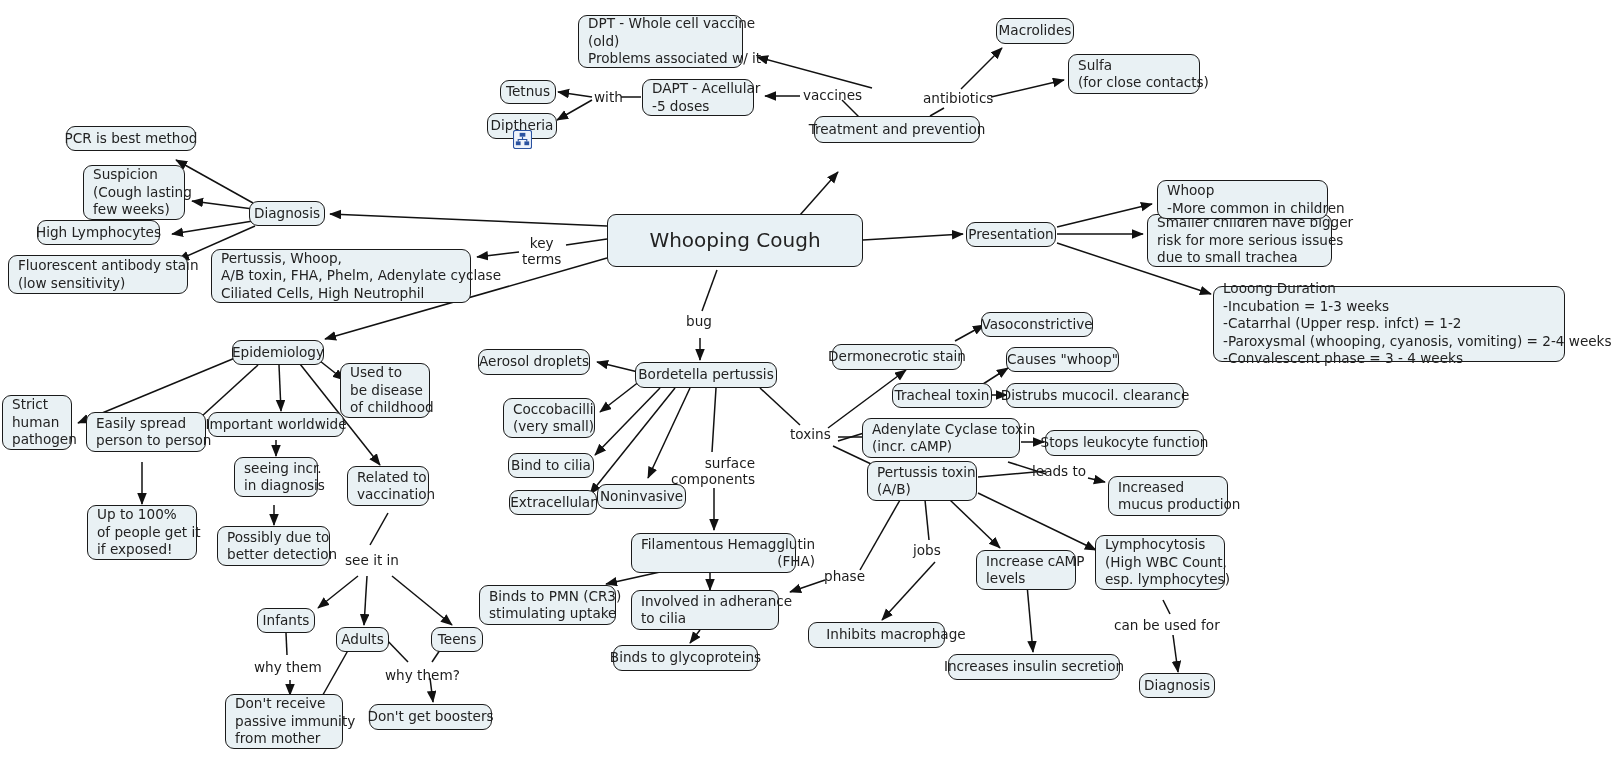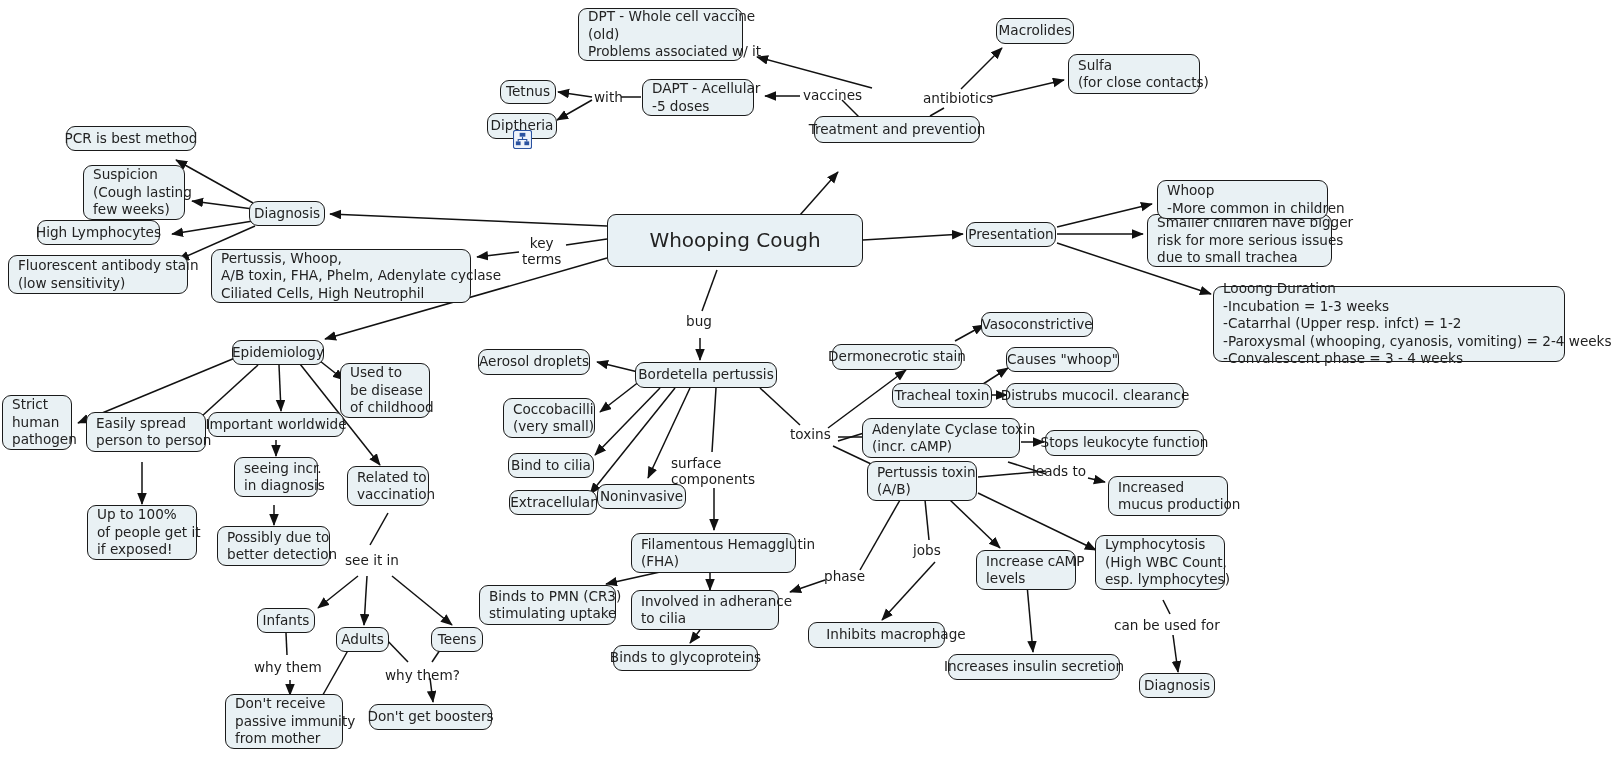--- a/index.html
+++ b/index.html
@@ -50,20 +50,21 @@
     font-size: 20px;
   }
   .linklabel {
     position: absolute;
     font-size: 13.6px;
     line-height: 17px;
     color: #1b1b1b;
     background: transparent;
     white-space: pre;
     z-index: 6;
+    text-align: right;
   }
   .badge-icon {
     position: absolute;
     width: 19px;
     height: 19px;
     z-index: 9;
   }
 </style>
 </head>
 <body>
@@ -211,21 +212,21 @@
       <path d="M 320,700 L 355,638" marker-end="url(#ah)"></path>
 
       <path d="M 382,635 L 408,662"></path>
 
       <path d="M 450,635 L 432,662"></path>
 
       <path d="M 430,678 L 433,702" marker-end="url(#ah)"></path>
     </g>
   </svg>
 
-  <div class="node" style="left:578px; top:8px; width:165px; height:53px;">DPT - Whole cell vaccine
+  <div class="node" style="left:578px; top:15px; width:165px; height:53px;">DPT - Whole cell vaccine
 (old)
 Problems associated w/ it</div>
 
   <div class="node center" style="left:996px; top:18px; width:78px; height:26px;">Macrolides</div>
 
   <div class="node" style="left:1068px; top:54px; width:132px; height:40px;">Sulfa
 (for close contacts)</div>
 
   <div class="node center" style="left:500px; top:80px; width:56px; height:24px;">Tetnus</div>
 
@@ -344,21 +345,21 @@
 
   <div class="node center" style="left:508px; top:453px; width:86px; height:25px;">Bind to cilia</div>
 
   <div class="node center" style="left:509px; top:490px; width:88px; height:25px;">Extracellular</div>
 
   <div class="node center" style="left:597px; top:484px; width:89px; height:25px;">Noninvasive</div>
 
   <div class="linklabel" style="left:671px; top:455px; line-height:16px;">surface
 components</div>
 
-  <div class="node" style="left:631px; top:533px; width:165px; height:40px;">Filamentous Hemagglutin
+  <div class="node" style="left:631px; top:533px; width:165px; height:40px;text-align:right;">Filamentous Hemagglutin
 (FHA)</div>
 
   <div class="node" style="left:479px; top:585px; width:137px; height:40px;">Binds to PMN (CR3)
 stimulating uptake</div>
 
   <div class="node" style="left:631px; top:590px; width:148px; height:40px;">Involved in adherance
 to cilia</div>
 
   <div class="node center" style="left:613px; top:645px; width:145px; height:26px;">Binds to glycoproteins</div>
 

